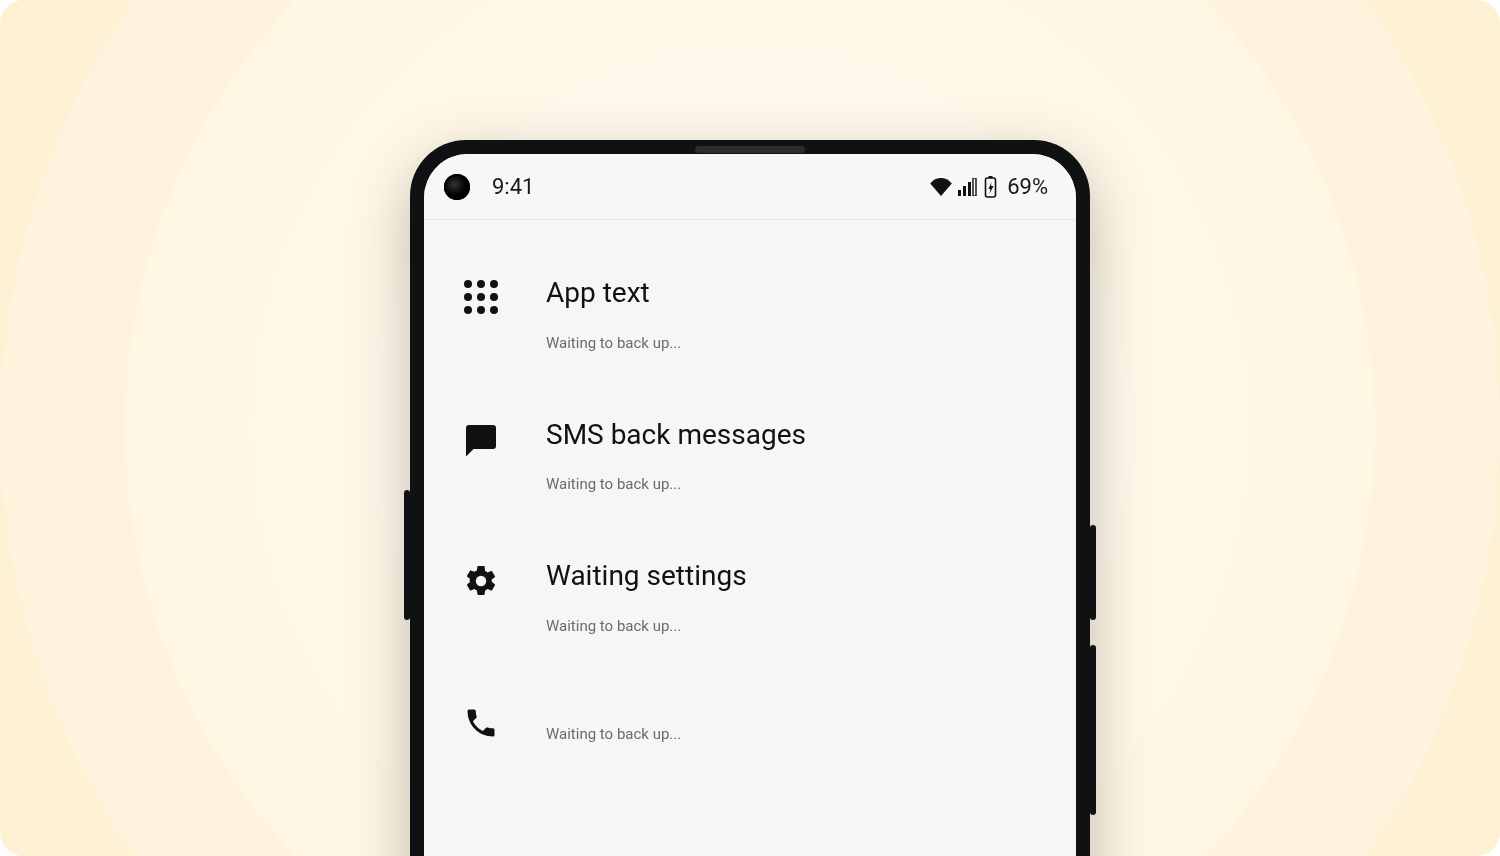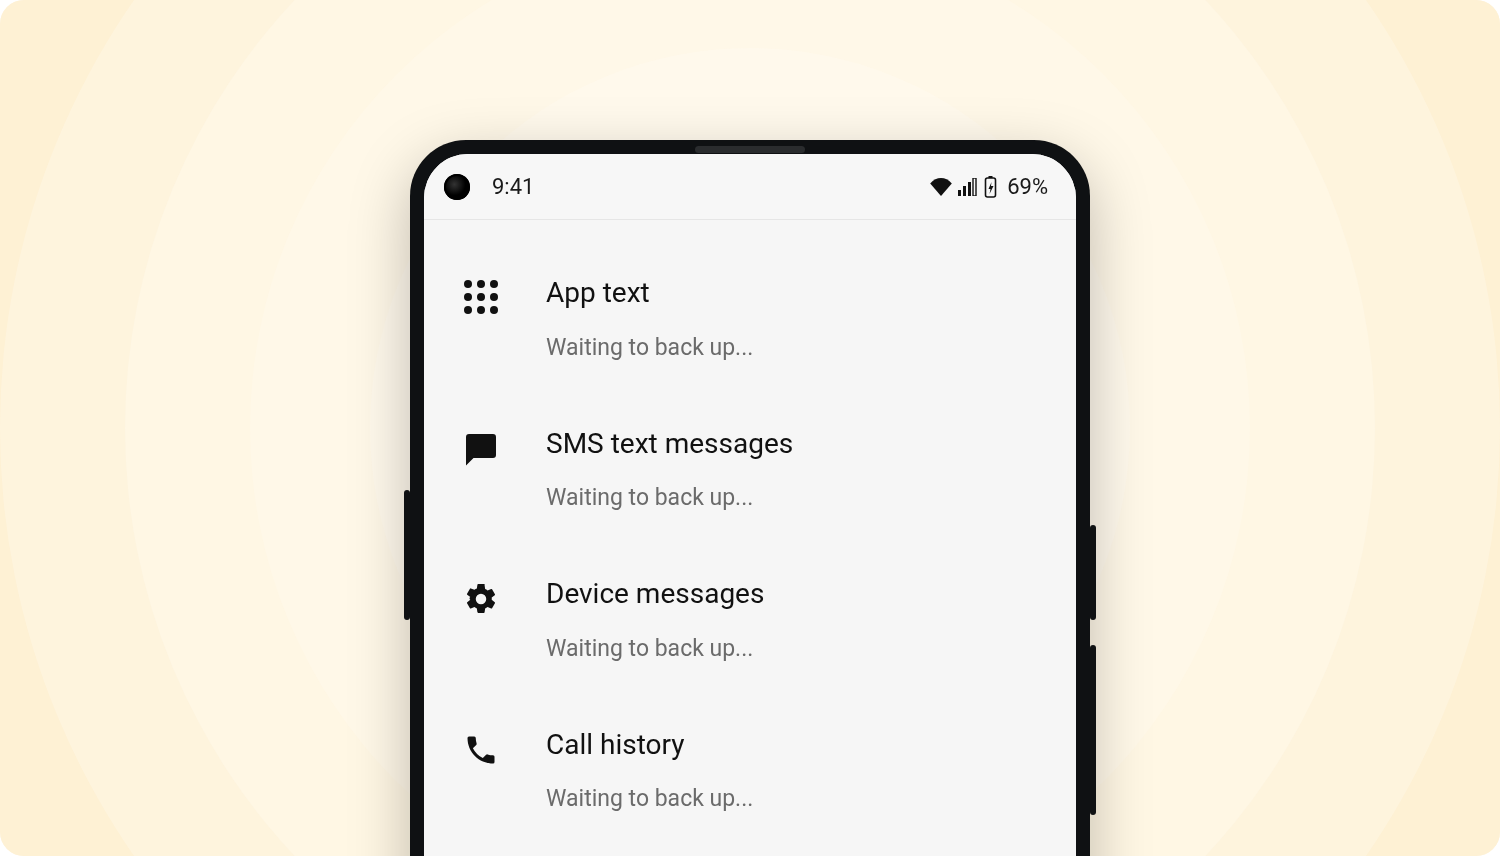--- a/index.html
+++ b/index.html
@@ -122,21 +122,21 @@
     .row .icon-slot svg { width: 36px; height: 36px; }
     .row .texts { flex: 1; min-width: 0; }
     .row .title {
       font-size: 28px;
       color: #111;
       font-weight: 400;
       line-height: 1.2;
       margin-bottom: 6px;
     }
     .row .subtitle {
-      font-size: 23px;
+      font-size: 15px;
       color: #6b6b6b;
       margin-top: 24px;
     }
 
     
     .grid9 {
       display: grid;
       grid-template-columns: repeat(3, 8px);
       grid-template-rows: repeat(3, 8px);
       gap: 5px;
@@ -218,45 +218,44 @@
             </div>
           </div>
 
           <div class="row">
             <div class="icon-slot">
               <svg viewBox="0 0 24 24">
                   <path fill="#111" d="M4 2h16a2 2 0 0 1 2 2v12a2 2 0 0 1-2 2H7l-5 5V4a2 2 0 0 1 2-2zm2 5h12v2H6V7zm0 4h12v2H6v-2z"></path>
                 </svg>
             </div>
             <div class="texts">
-              <div class="title">SMS text messages</div>
+              <div class="title">SMS back messages</div>
               <div class="subtitle">Waiting to back up...</div>
             </div>
           </div>
 
           <div class="row">
             <div class="icon-slot">
               <svg viewBox="0 0 24 24">
                   <path fill="#111" d="M19.14 12.94a7.49 7.49 0 0 0 .05-.94 7.49 7.49 0 0 0-.05-.94l2.03-1.58a.5.5 0 0 0 .12-.64l-1.92-3.32a.5.5 0 0 0-.6-.22l-2.39.96a7.03 7.03 0 0 0-1.62-.94l-.36-2.54A.5.5 0 0 0 13.9 2h-3.8a.5.5 0 0 0-.5.42l-.36 2.54c-.58.24-1.12.55-1.62.94l-2.39-.96a.5.5 0 0 0-.6.22L2.71 8.48a.5.5 0 0 0 .12.64l2.03 1.58c-.3.06-.5.62-.5.94s.2.64.5.94l-2.03 1.58a.5.5 0 0 0-.12.64l1.92 3.32c.13.22.39.31.6.22l2.39-.96c.5.39 1.04.7 1.62.94l.36 2.54c.4.25.25.42.5.42h3.8c.25 0 .46-.17.5-.42l.36-2.54c.58-.24 1.12-.55 1.62-.94l2.39.96c.21.09.47 0 .6-.22l1.92-3.32a.5.5 0 0 0-.12-.64l-2.03-1.58zM12 15.5A3.5 3.5 0 1 1 12 8.5a3.5 3.5 0 0 1 0 7z"></path>
                 </svg>
             </div>
             <div class="texts">
-              <div class="title">Device messages</div>
+              <div class="title">Waiting settings</div>
               <div class="subtitle">Waiting to back up...</div>
             </div>
           </div>
 
           <div class="row">
             <div class="icon-slot">
               <svg viewBox="0 0 24 24">
                   <path fill="#111" d="M6.6 10.8a15.2 15.2 0 0 0 6.6 6.6l2.2-2.2a1 1 0 0 1 1-.25 11.4 11.4 0 0 0 3.6.58 1 1 0 0 1 1 1V20a1 1 0 0 1-1 1C10.6 21 3 13.4 3 4a1 1 0 0 1 1-1h3.5a1 1 0 0 1 1 1c0 1.24.2 2.45.58 3.6a1 1 0 0 1-.25 1L6.6 10.8z"></path>
                 </svg>
             </div>
             <div class="texts">
-              <div class="title">Call history</div>
               <div class="subtitle">Waiting to back up...</div>
             </div>
           </div>
 
         </div>
       </div>
     </div>
   </div>
 </div>
 

